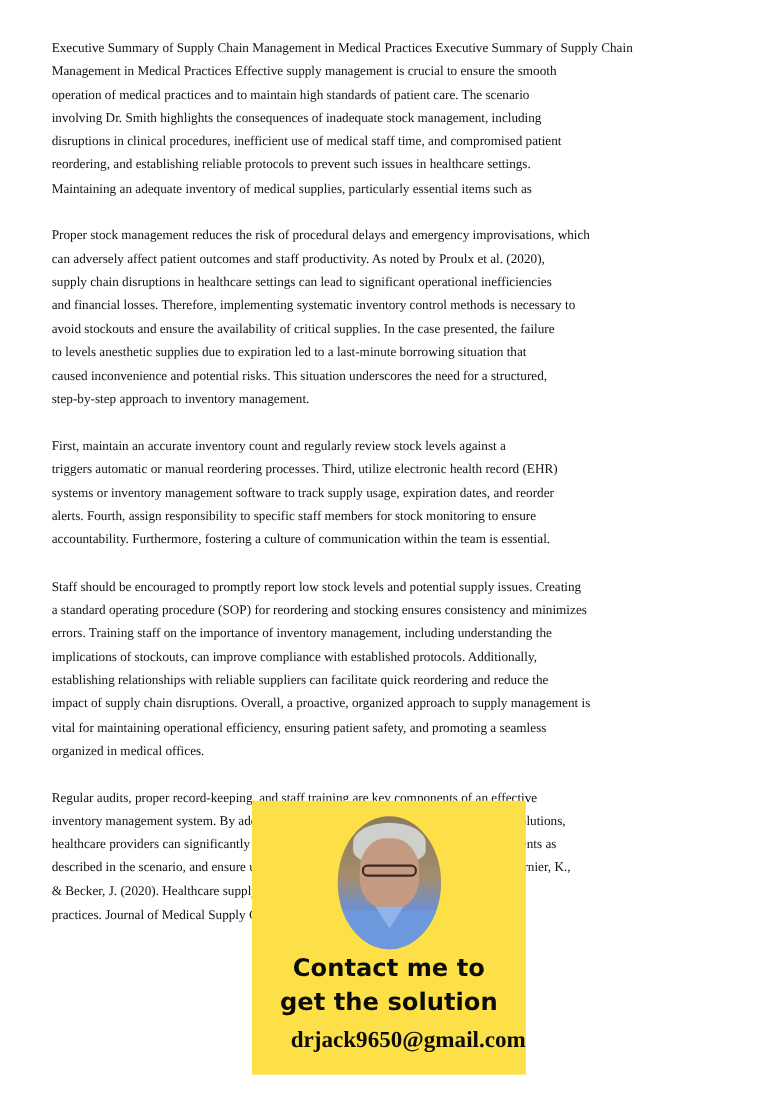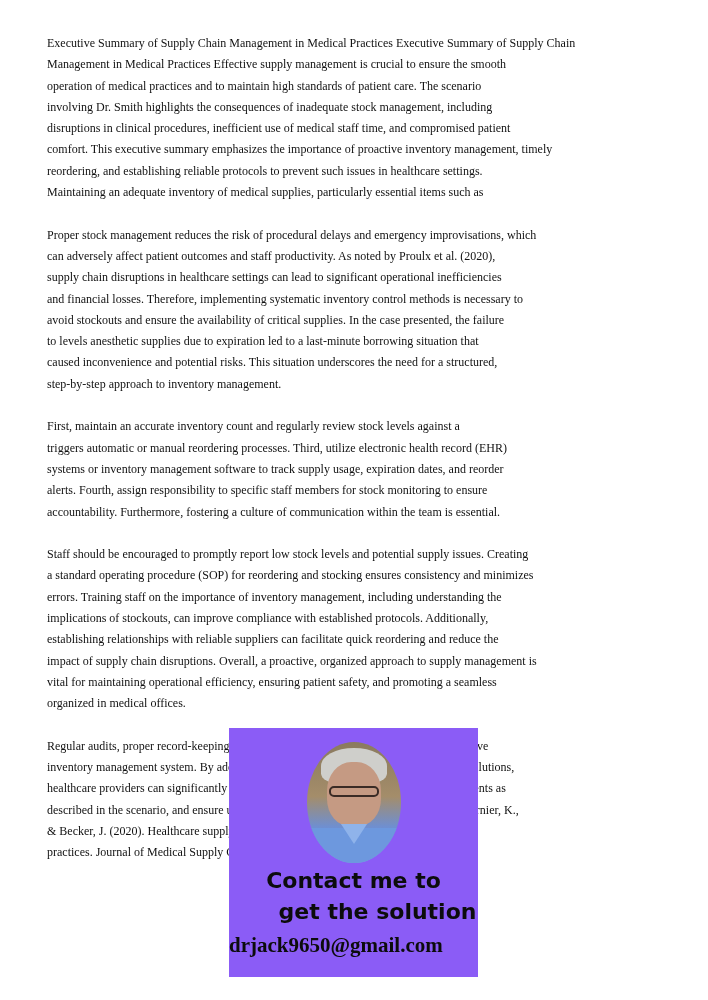--- a/index.html
+++ b/index.html
@@ -6,56 +6,55 @@
     body { width: 708px; height: 1000px; position: relative; overflow: hidden; }
     .page {
       position: absolute; left: 47px; top: 33px; width: 640px;
       font-family: "Liberation Serif", "DejaVu Serif", serif;
       font-size: 12px; line-height: 21.3px; color: #111111;
     }
     .para { margin: 0 0 21.3px 0; }
     .line { display: block; white-space: nowrap; }
     .card {
       position: absolute; left: 229px; top: 728px; width: 249px; height: 249px;
-      background: #8b5cf6;
+      background: #fde047;
     }
     .portrait {
       position: absolute; left: 78px; top: 14px; width: 94px; height: 121px;
       border-radius: 50%; overflow: hidden;
       background: linear-gradient(180deg, #8a7a5e 0%, #a48d6a 45%, #6f8fd0 70%, #7aa3e4 100%);
     }
     .portrait .hair { position: absolute; left: 14px; top: 6px; width: 66px; height: 36px; border-radius: 50% 50% 30% 30%; background: #cfcfcb; }
     .portrait .face { position: absolute; left: 20px; top: 20px; width: 54px; height: 64px; border-radius: 45% 45% 42% 42%; background: #c59a83; }
     .portrait .glasses { position: absolute; left: 22px; top: 44px; width: 50px; height: 11px; border: 2px solid #3a2b25; border-radius: 5px; box-sizing: border-box; }
     .portrait .shirt { position: absolute; left: 0; top: 86px; width: 94px; height: 40px; background: #6d98de; }
     .portrait .collar { position: absolute; left: 34px; top: 82px; width: 26px; height: 20px; background: #8fb3ea; clip-path: polygon(0 0, 50% 100%, 100% 0); }
     .cta {
       position: absolute; left: 0; width: 249px; text-align: center;
       font-family: "DejaVu Sans", "Liberation Sans", sans-serif; font-weight: bold;
       font-size: 22px; line-height: 31px; color: #0c0c0c;
     }
     .cta1 { top: 137px; }
-    .cta2 { top: 168px; margin-left: 24px; }
+    .cta2 { top: 168px; }
     .email {
-      position: absolute; left: 0; top: 203px; width: 249px; text-align: left;
+      position: absolute; left: 0; top: 203px; width: 249px; text-align: right;
       font-family: "Liberation Serif", "DejaVu Serif", serif; font-weight: bold;
       font-size: 21px; line-height: 28px; color: #0c0c0c;
     }
   </style>
 </head>
 <body>
 
 <div class="page">
   <div class="para">
     <span class="line">Executive Summary of Supply Chain Management in Medical Practices Executive Summary of Supply Chain</span>
     <span class="line">Management in Medical Practices Effective supply management is crucial to ensure the smooth</span>
     <span class="line">operation of medical practices and to maintain high standards of patient care. The scenario</span>
     <span class="line">involving Dr. Smith highlights the consequences of inadequate stock management, including</span>
     <span class="line">disruptions in clinical procedures, inefficient use of medical staff time, and compromised patient</span>
-    <span class="line">comfort. This executive summary emphasizes the importance of proactive inventory management, timely</span>
     <span class="line">reordering, and establishing reliable protocols to prevent such issues in healthcare settings.</span>
     <span class="line">Maintaining an adequate inventory of medical supplies, particularly essential items such as</span>
   </div>
   <div class="para">
     <span class="line">Proper stock management reduces the risk of procedural delays and emergency improvisations, which</span>
     <span class="line">can adversely affect patient outcomes and staff productivity. As noted by Proulx et al. (2020),</span>
     <span class="line">supply chain disruptions in healthcare settings can lead to significant operational inefficiencies</span>
     <span class="line">and financial losses. Therefore, implementing systematic inventory control methods is necessary to</span>
     <span class="line">avoid stockouts and ensure the availability of critical supplies. In the case presented, the failure</span>
     <span class="line">to levels anesthetic supplies due to expiration led to a last-minute borrowing situation that</span>

